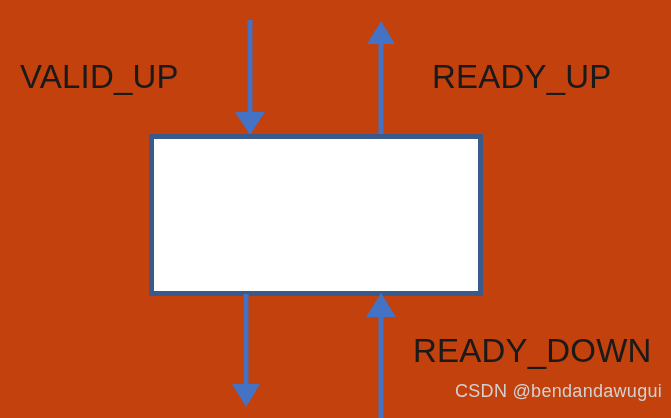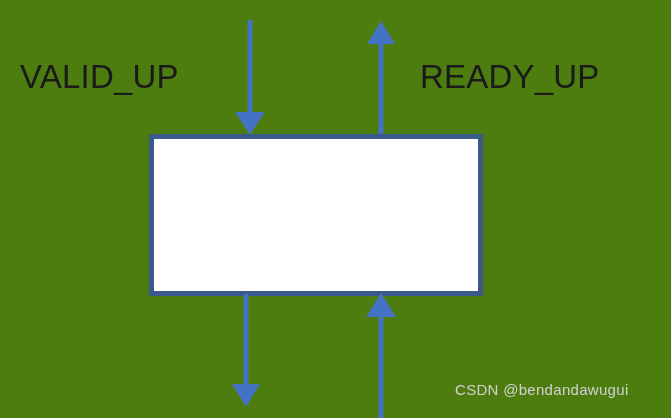--- a/index.html
+++ b/index.html
@@ -8,21 +8,21 @@
     padding: 0;
     background: #ffffff;
   }
   body {
     font-family: "Liberation Sans", sans-serif;
   }
   #canvas {
     position: relative;
     width: 671px;
     height: 418px;
-    background: #4d7c0f;
+    background: #c2410c;
     overflow: hidden;
   }
   #diagram-svg {
     position: absolute;
     left: 0;
     top: 0;
     width: 671px;
     height: 418px;
     display: block;
   }
@@ -34,38 +34,38 @@
     color: #1a1a1a;
     letter-spacing: 0.2px;
     white-space: nowrap;
     line-height: 1;
   }
   #label-valid-up {
     left: 20px;
     top: 60px;
   }
   #label-ready-up {
-    left: 420px;
+    left: 432px;
     top: 60px;
     text-align: center;
   }
   #label-valid-down {
     left: 16px;
     top: 330px;
   }
   #label-ready-down {
     left: 413px;
     top: 334px;
   }
   #watermark {
     position: absolute;
     left: 455px;
     top: 381px;
     font-family: "Liberation Sans", sans-serif;
-    font-size: 15px;
+    font-size: 18px;
     font-weight: 400;
     color: #d2d2d2;
     white-space: nowrap;
     letter-spacing: 0.3px;
   }
 </style>
 </head>
 <body>
 
 <div id="canvas">
@@ -94,16 +94,17 @@
       <polygon points="381,293 366,317 396,317" fill="#4472c4"></polygon>
     </g>
 
   </svg>
 
   <div class="label" id="label-valid-up">VALID_UP</div>
 
   <div class="label" id="label-ready-up">READY_UP</div>
 
 
+  <div class="label" id="label-ready-down">READY_DOWN</div>
 
   <div id="watermark">CSDN @bendandawugui</div>
 
 </div>
 
 </body></html>

